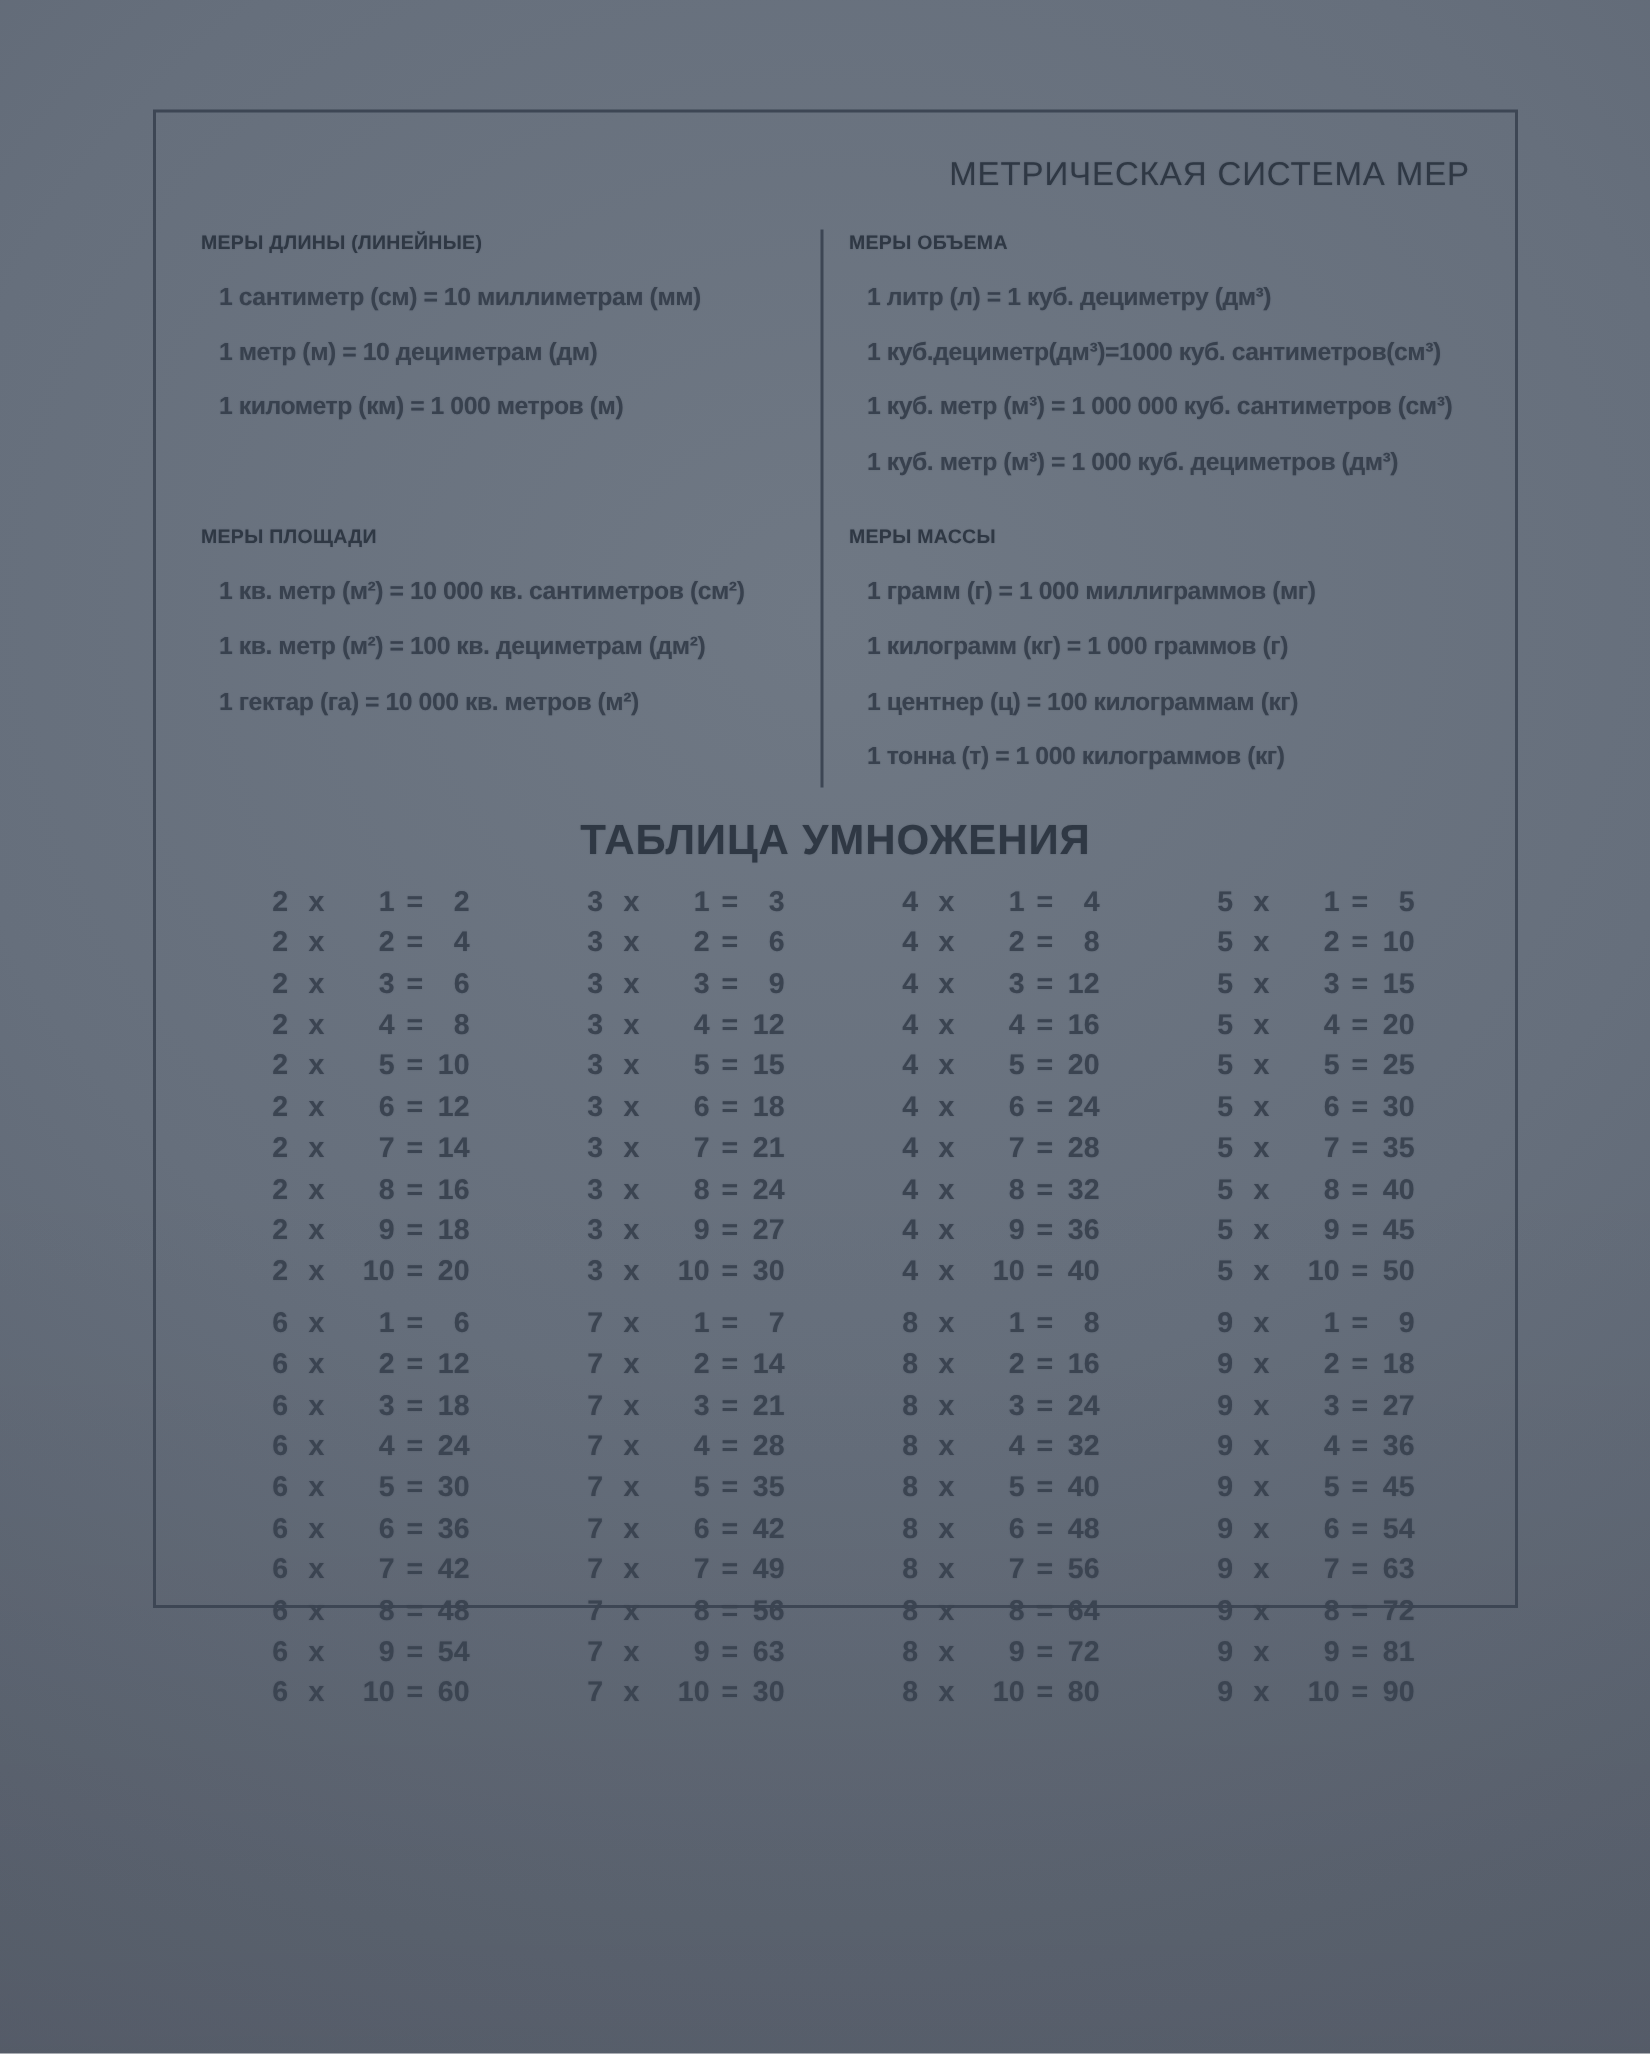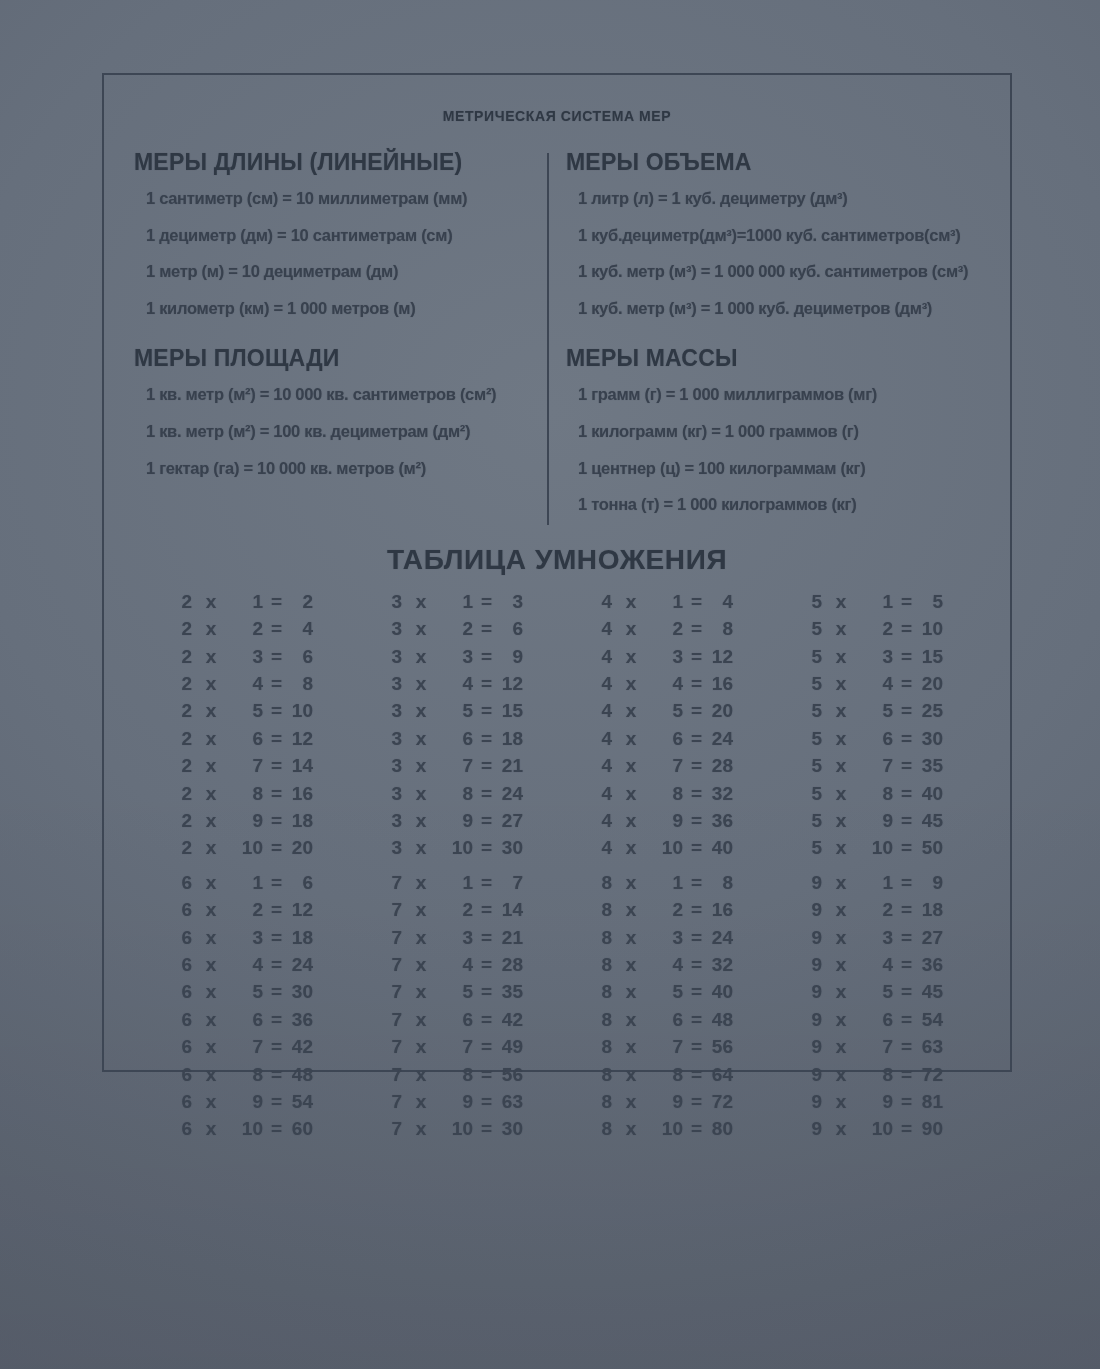--- a/index.html
+++ b/index.html
@@ -26,24 +26,24 @@
     top: 73px;
     width: 910px;
     height: 999px;
     box-sizing: border-box;
     border: 2px solid var(--border-color, #3d4654);
     padding: 0 30px;
     color: var(--text-color, #38414e);
   }
   .card-title {
     margin: 28px 0 0 0;
-    text-align: center;
-    font-size: 14px;
+    text-align: right;
+    font-size: 22px;
     line-height: 26px;
-    font-weight: 700;
+    font-weight: 400;
     letter-spacing: 0.6px;
     color: var(--heading-color, #2f3844);
     text-shadow: 0 0 1px rgba(40,48,62,0.35);
   }
   .measures {
     position: relative;
     margin-top: 22px;
     display: grid;
     grid-template-columns: 414px 1fr;
     column-gap: 18px;
@@ -53,21 +53,21 @@
     position: absolute;
     left: 413px;
     top: 2px;
     bottom: 4px;
     width: 2px;
     background: var(--border-color, #3d4654);
   }
   .m-section { min-width: 0; }
   .m-heading {
     margin: 0 0 13px 0;
-    font-size: 23px;
+    font-size: 13px;
     line-height: 22px;
     font-weight: 700;
     letter-spacing: 0.2px;
     color: var(--heading-color, #2f3844);
     text-shadow: 0 0 1px rgba(40,48,62,0.3);
     white-space: nowrap;
   }
   .m-line {
     margin: 12px;
     font-size: 16.5px;
@@ -118,21 +118,20 @@
   <div class="card">
 
     <h1 class="card-title">МЕТРИЧЕСКАЯ СИСТЕМА МЕР</h1>
 
     <div class="measures">
       <div class="col-divider"></div>
 
       <section class="m-section">
         <h2 class="m-heading">МЕРЫ ДЛИНЫ (ЛИНЕЙНЫЕ)</h2>
         <p class="m-line">1 сантиметр (см) = 10 миллиметрам (мм)</p>
-        <p class="m-line">1 дециметр (дм) = 10 сантиметрам (см)</p>
         <p class="m-line">1 метр (м) = 10 дециметрам (дм)</p>
         <p class="m-line">1 километр (км) = 1 000 метров (м)</p>
       </section>
 
       <section class="m-section">
         <h2 class="m-heading">МЕРЫ ОБЪЕМА</h2>
         <p class="m-line">1 литр (л) = 1 куб. дециметру (дм³)</p>
         <p class="m-line">1 куб.дециметр(дм³)=1000 куб. сантиметров(см³)</p>
         <p class="m-line">1 куб. метр (м³) = 1 000 000 куб. сантиметров (см³)</p>
         <p class="m-line">1 куб. метр (м³) = 1 000 куб. дециметров (дм³)</p>

